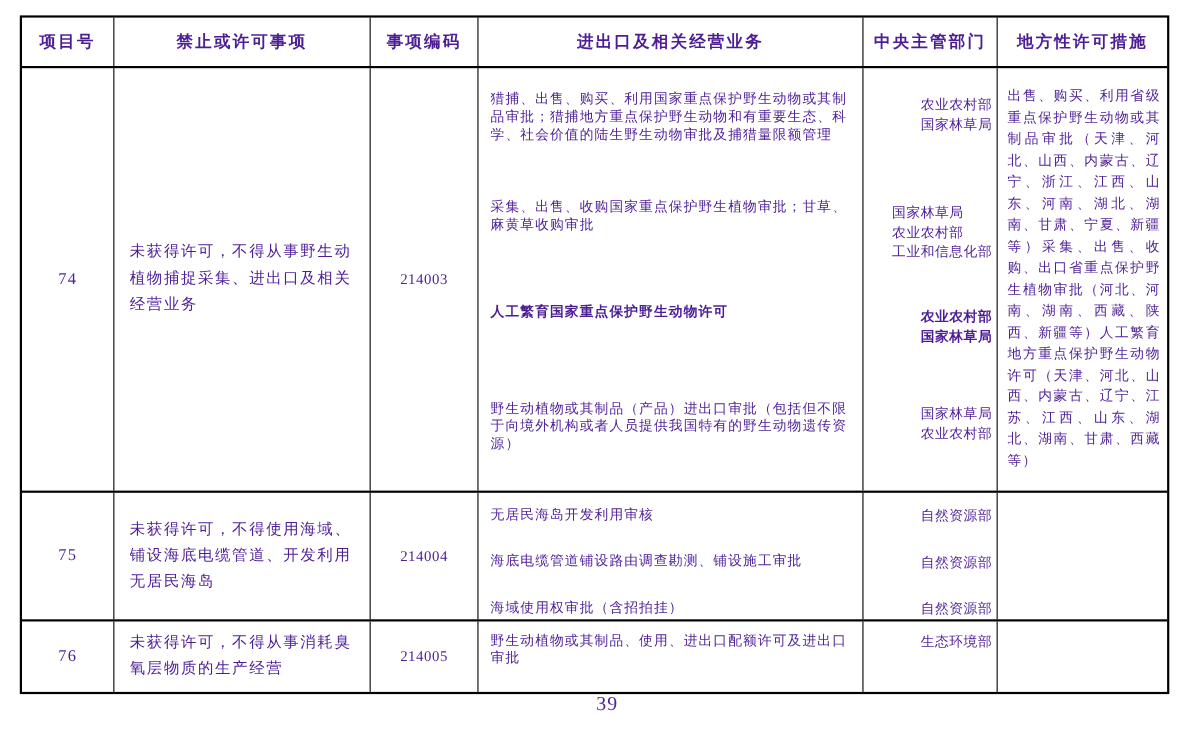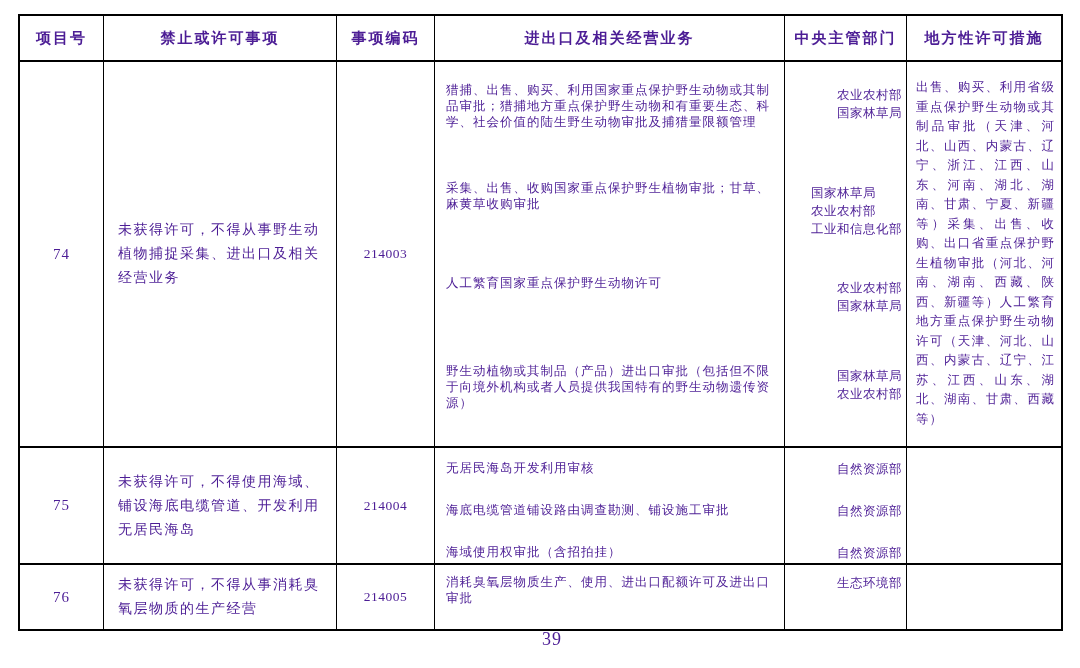--- a/index.html
+++ b/index.html
@@ -60,21 +60,21 @@
     font-size:12.5px;line-height:19.5px;letter-spacing:1px;
     padding:16px 6px 0 9px;
     text-align:justify;
   }
   
   .r74{height:384px;}
   .r74 .c-desc{padding-top:20px;}
   .r74 .c-dept{padding-top:24px;}
   .r74 .mb0{min-height:98px;}
   .r74 .mb1{min-height:95px;}
-  .r74 .mb2{min-height:88px;}
+  .r74 .mb2{min-height:88px;font-weight:bold;}
   .r75{height:115px;}
   .r75 .c-desc,.r75 .c-dept{padding-top:12px;}
   .r75 .mb0,.r75 .mb1{min-height:42px;}
   .r76{height:64px;}
   .r76 .c-desc,.r76 .c-dept{padding-top:9px;}
   .pageno{
     position:absolute;left:12px;top:629px;width:1080px;
     text-align:center;font-size:18px;letter-spacing:1px;
   }
 </style>
@@ -143,21 +143,21 @@
         <div class="mb2">自然资源部</div>
       </div>
       <div class="cell c-local"></div>
     </div>
 
     <div class="trow r76">
       <div class="cell c-id">76</div>
       <div class="cell c-item">未获得许可，不得从事消耗臭氧层物质的生产经营</div>
       <div class="cell c-code">214005</div>
       <div class="cell c-desc">
-        <div class="mb0">消耗臭氧层物质生产、使用、进出口配额许可及进出口审批</div>
+        <div class="mb0">野生动植物或其制品、使用、进出口配额许可及进出口审批</div>
       </div>
       <div class="cell c-dept">
         <div class="mb0">生态环境部</div>
       </div>
       <div class="cell c-local"></div>
     </div>
 
   </div>
 
   <div class="pageno">39</div>

